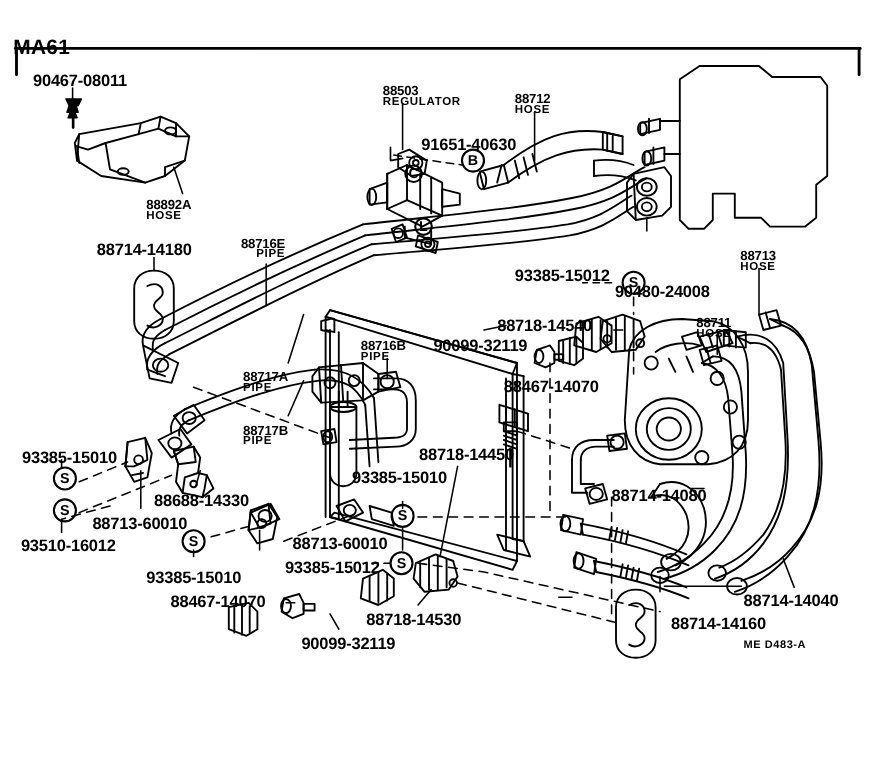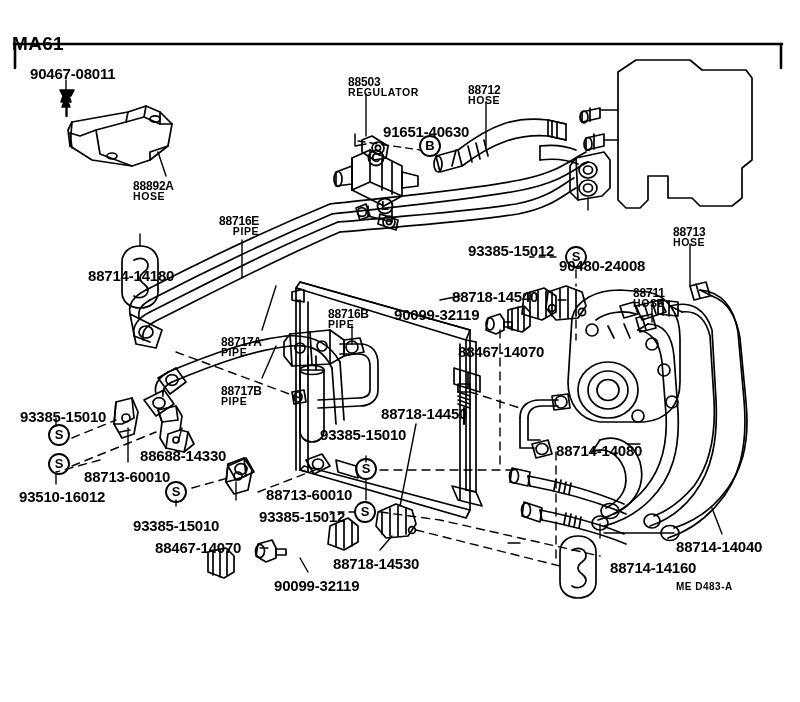--- a/index.html
+++ b/index.html
@@ -534,21 +534,21 @@
       <div class="lbl" style="left: 383px; top: 124px;">
         <span class="pn">91651-40630</span>
       </div>
       <div class="lbl big" style="left: 468px; top: 84px;">
         <span class="pn">88712</span>
         <span class="sub">HOSE</span>
       </div>
       <div class="lbl" style="left: 559px; top: 214px; margin-top: 44px;">
         <span class="pn">90480-24008</span>
       </div>
-      <div class="lbl" style="left: 88px; top: 220px; margin-top: 48px;">
+      <div class="lbl" style="left: 88px; top: 220px;">
         <span class="pn">88714-14180</span>
       </div>
       <div class="lbl big" style="left: 219px; top: 215px; text-align: right;">
         <span class="pn">88716E</span>
         <span class="sub">PIPE</span>
       </div>
       <div class="lbl" style="left: 468px; top: 243px;">
         <span class="pn">93385-15012</span>
       </div>
       <div class="lbl big" style="left: 673px; top: 226px;">

